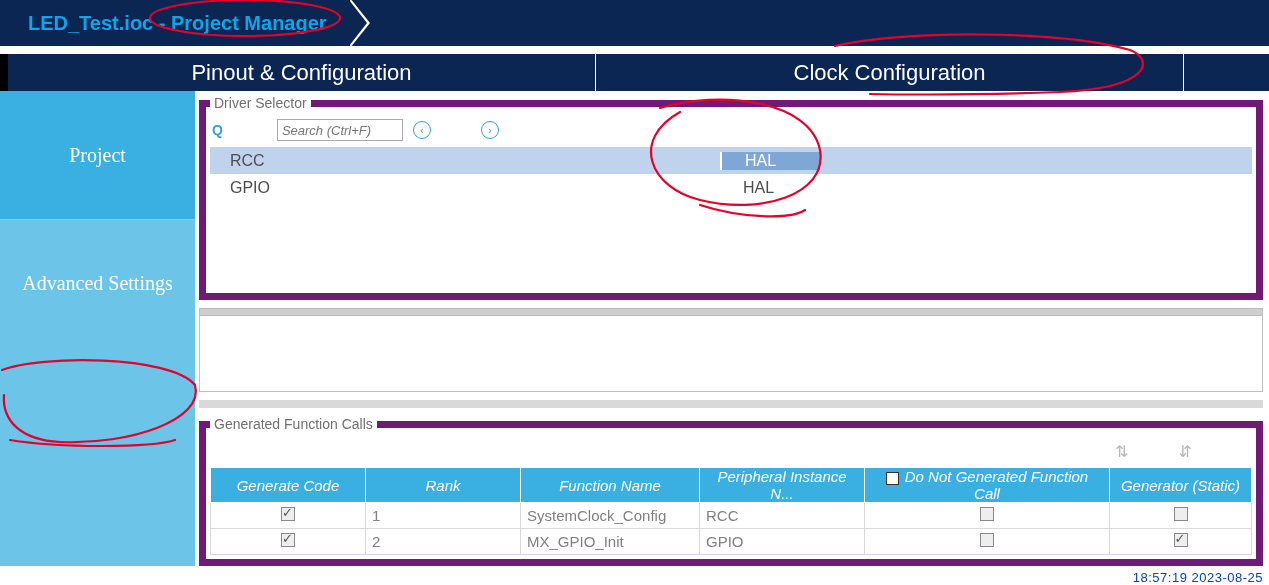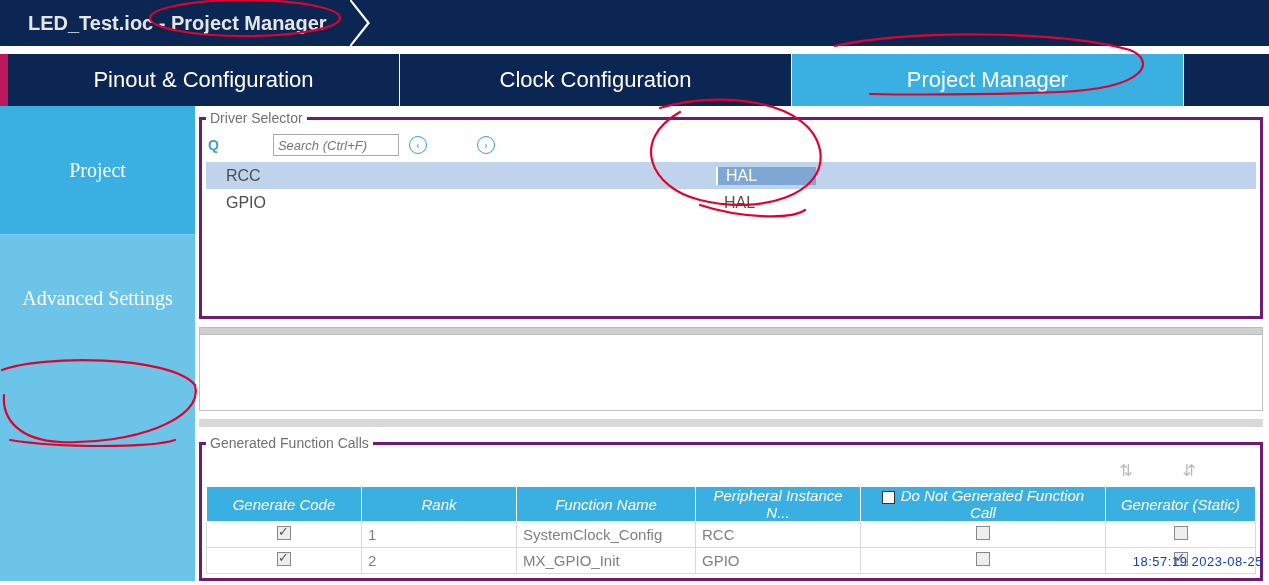--- a/index.html
+++ b/index.html
@@ -1,86 +1,85 @@
 <!DOCTYPE html>
 <html><head>
 <meta charset="utf-8">
 <style>
   * { box-sizing: border-box; margin: 0; padding: 0; }
   body { font-family: "Segoe UI", Arial, sans-serif; font-size: 14px; background: #fff; width: 1269px; height: 585px; overflow: hidden; position: relative; }
   
   .breadcrumb-bar { background: #0b2653; height: 46px; display: flex; align-items: center; position: relative; }
-  .breadcrumb-item { color: #e5e5e5; font-size: 20px; font-weight: bold; padding: 0 22px 0 28px; height: 46px; display: flex; align-items: center; position: relative; }
+  .breadcrumb-item { color: #0ea5e9; font-size: 20px; font-weight: bold; padding: 0 22px 0 28px; height: 46px; display: flex; align-items: center; position: relative; }
   .breadcrumb-item::after { content: ""; position: absolute; right: -18px; top: 0; width: 0; height: 0; border-top: 23px solid transparent; border-bottom: 23px solid transparent; border-left: 18px solid #0b2653; z-index: 2; }
   .breadcrumb-item::before { content: ""; position: absolute; right: -21px; top: -2px; width: 0; height: 0; border-top: 25px solid transparent; border-bottom: 25px solid transparent; border-left: 20px solid #fff; z-index: 1; }
   
-  .top-tabs { height: 52px; background: #be185d; display: flex; align-items: stretch; margin-top: 8px; }
+  .top-tabs { height: 37px; background: #000000; display: flex; align-items: stretch; margin-top: 8px; }
   .top-tab { flex: 1; background: #0b2653; color: #fff; font-size: 22px; display: flex; align-items: center; justify-content: center; border-right: 1px solid #fff; cursor: pointer; }
   .top-tab.active { background: #3ab0e2; }
   .top-tab:first-child { margin-left: 8px; }
   .top-tab:last-child { margin-right: 0; }
   .top-tab-empty { width: 85px; background: #0b2653; }
   
   .main-area { display: flex; height: calc(100% - 110px); }
   .sidebar { width: 195px; display: flex; flex-direction: column; font-family: Liberation Serif, serif; }
   .side-item { flex: 0 0 128px; display: flex; align-items: center; justify-content: center; font-size: 20px; color: #fff; cursor: pointer; text-align: center; padding: 0 6px; }
   .side-item:nth-child(1){ background:#3ab0e2; }
   .side-item:nth-child(2){ background:#3ab0e2; border-top:1px solid #7fcdee;}
   .side-item:nth-child(3){ background:#6cc4e8; border-top:3px solid #0c4a6e;}
   .side-item.active { background:#6cc4e8; }
   .side-fill { flex:1; background:#6cc4e8; }
   
   .content { flex: 1; padding: 4px 6px 0 4px; display: flex; flex-direction: column; gap: 8px; }
   
-  fieldset { border: 3px solid #701a75; padding: 6px 4px 4px 4px; }
+  fieldset { border: 7px solid #701a75; padding: 6px 4px 4px 4px; }
   legend { color: #707070; font-size: 14px; padding: 0 4px; }
   
   .searchrow { display: flex; align-items: center; gap: 10px; padding: 2px 2px 6px 2px; }
   .mag { color: #3a9cd8; font-weight: bold; font-size: 14px; }
   .search-input { width: 126px; height: 22px; border: 1px solid #aaa; font-style: italic; color: #9a9a9a; padding: 0 4px; font-size: 13px; margin-left: 44px; }
   .circ-btn { width:18px; height:18px; border:1.5px solid #3a9cd8; border-radius:50%; display:flex; align-items:center; justify-content:center; color:#3a9cd8; font-size:10px; cursor:pointer; }
   
   .driver-list { }
   .driver-row { display:flex; height:27px; align-items:center; font-size:16px; }
   .driver-row.selected { background:#c0d3ec; color:#4d4d4d; }
   .driver-row.selected .driver-val { background:#7fa7d6; color:#fff; border-left:2px solid #fff; }
   .driver-name { width: 510px; padding-left: 20px; color:#4d4d4d; }
-  .driver-val { width: 100px; padding-left: 8px; color:#4d4d4d; }
+  .driver-val { width: 100px; padding-left: 23px; color:#4d4d4d; }
   
   .gray-strip { height: 8px; background: #cfcfcf; margin-top: 0; border:1px solid #bcbcbc;}
   .white-area { height: 76px; border:1px solid #c0c0c0; border-top:none; }
   .divider { height:8px; background:#d9d9d9; }
   
   .sort-icons { display:flex; justify-content:flex-end; gap:50px; padding:4px 60px 6px 0; }
   .sort-icon { color:#b8b8b8; font-size:16px; }
   
   table.func { width:100%; border-collapse:collapse; }
   table.func th { background:#3ab0e2; color:#fff; font-weight:normal; font-size:15px; height:30px; border:1px solid #fff; padding:0 6px;font-style:italic; }
   table.func td { border:1px solid #d9d9d9; color:#808080; font-size:15px; height:26px; padding:0 6px; }
   .chk { width:14px; height:14px; display:inline-block; border:1px solid #888; background:#eee; position:relative; }
   .chk.checked::after { content:"✓"; position:absolute; top:-3px; left:0; font-size:13px; color:#555; }
   .chk-th { width:13px; height:13px; border:1px solid #333; background:#fff; display:inline-block; vertical-align:middle; margin-right:6px; }
   .center { text-align:center; }
   
-  .timestamp { position:absolute; bottom:16px; right:6px; color:#1040c0; font-size:13px; letter-spacing:0.5px; }
+  .timestamp { position:absolute; bottom:0; right:6px; color:#1040c0; font-size:13px; letter-spacing:0.5px; }
   
   
   .ann { position:absolute; pointer-events:none; }
 </style>
 </head>
 <body>
 
 <div class="breadcrumb-bar">
   <div class="breadcrumb-item">LED_Test.ioc - Project Manager</div>
 </div>
 
 <div class="top-tabs">
   <div class="top-tab">Pinout &amp; Configuration</div>
   <div class="top-tab">Clock Configuration</div>
-  <div class="top-tab active">Project Manager</div>
   <div class="top-tab-empty"></div>
 </div>
 
 <div class="main-area">
   <div class="sidebar">
     <div class="side-item">Project</div>
     <div class="side-item active">Advanced Settings</div>
     <div class="side-fill"></div>
   </div>
 

